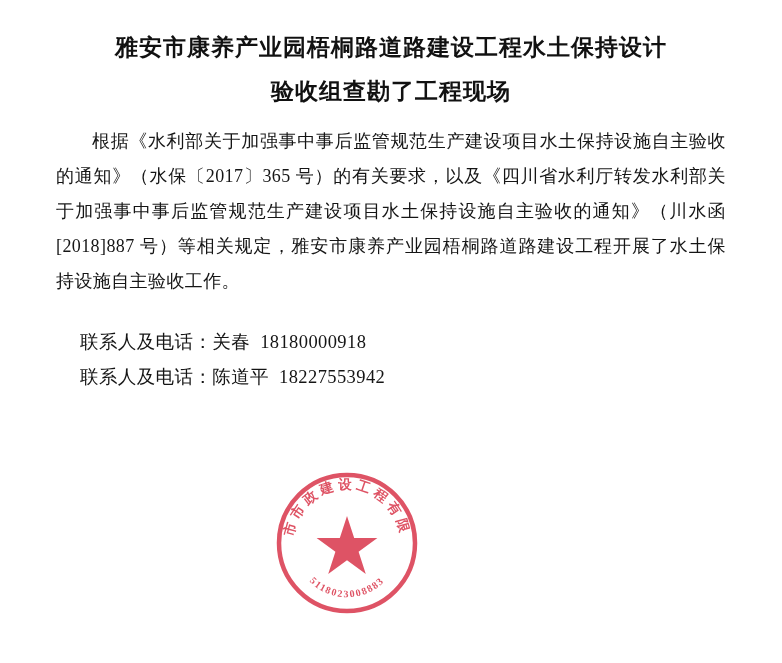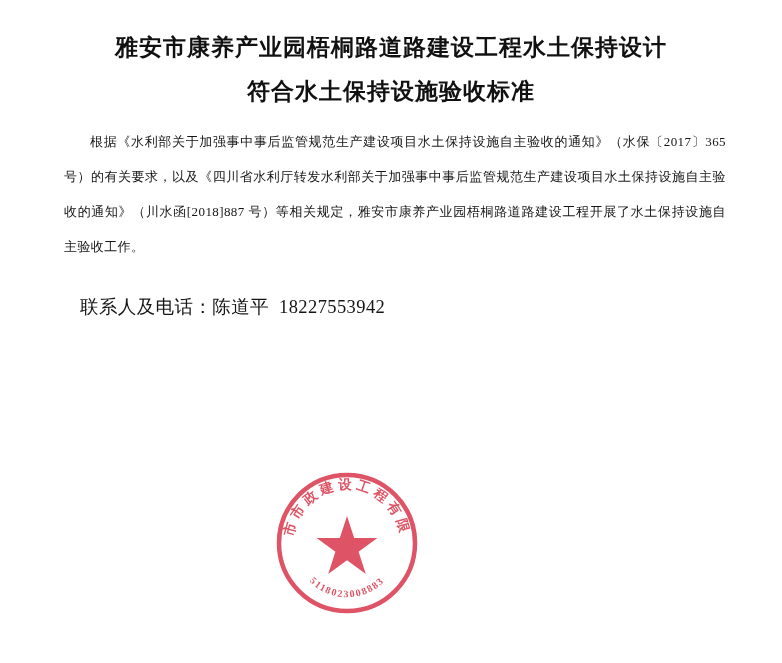--- a/index.html
+++ b/index.html
@@ -35,27 +35,27 @@
   .title-line2 {
     text-align: center;
     font-size: 23px;
     font-weight: bold;
     letter-spacing: 1px;
     line-height: 44px;
     color: #111;
     margin-bottom: 10px;
   }
   .body-para {
-    font-size: 13px;
+    font-size: 18px;
     line-height: 35px;
     text-align: justify;
     text-justify: inter-ideograph;
     text-indent: 2em;
     letter-spacing: 0.4px;
-    margin: 0 0 2px 8px;
+    margin: 0 0 2px 0;
     color: #151515;
   }
   .sign-block {
     margin-top: 26px;
     padding-left: 24px;
   }
   .sign-line {
     font-size: 18.5px;
     line-height: 35px;
     letter-spacing: 0.4px;
@@ -80,25 +80,26 @@
     font-weight: bold;
     fill: #d6243a;
   }
 </style>
 </head>
 <body>
 
 <div class="page">
 
   <div class="title">雅安市康养产业园梧桐路道路建设工程水土保持设计</div>
-  <div class="title-line2">符合水土保持设施验收标准</div>
+  <div class="title-line2">验收组查勘了工程现场</div>
 
   <p class="body-para">根据《水利部关于加强事中事后监管规范生产建设项目水土保持设施自主验收的通知》（水保〔2017〕365 号）的有关要求，以及《四川省水利厅转发水利部关于加强事中事后监管规范生产建设项目水土保持设施自主验收的通知》（川水函[2018]887 号）等相关规定，雅安市康养产业园梧桐路道路建设工程开展了水土保持设施自主验收工作。</p>
 
   <div class="sign-block">
+    <div class="sign-line">联系人及电话：关春  18180000918</div>
     <div class="sign-line">联系人及电话：陈道平  18227553942</div>
 
   </div>
 
   <div class="seal">
     <svg width="146" height="146" viewBox="0 0 146 146" xmlns="http://www.w3.org/2000/svg">
       <defs>
         <path id="sealArc" d="M 19,73 A 54,54 0 1 1 127,73" fill="none"></path>
         <path id="sealArcBottom" d="M 31,106 A 52,52 0 0 0 115,106" fill="none"></path>
       </defs>

